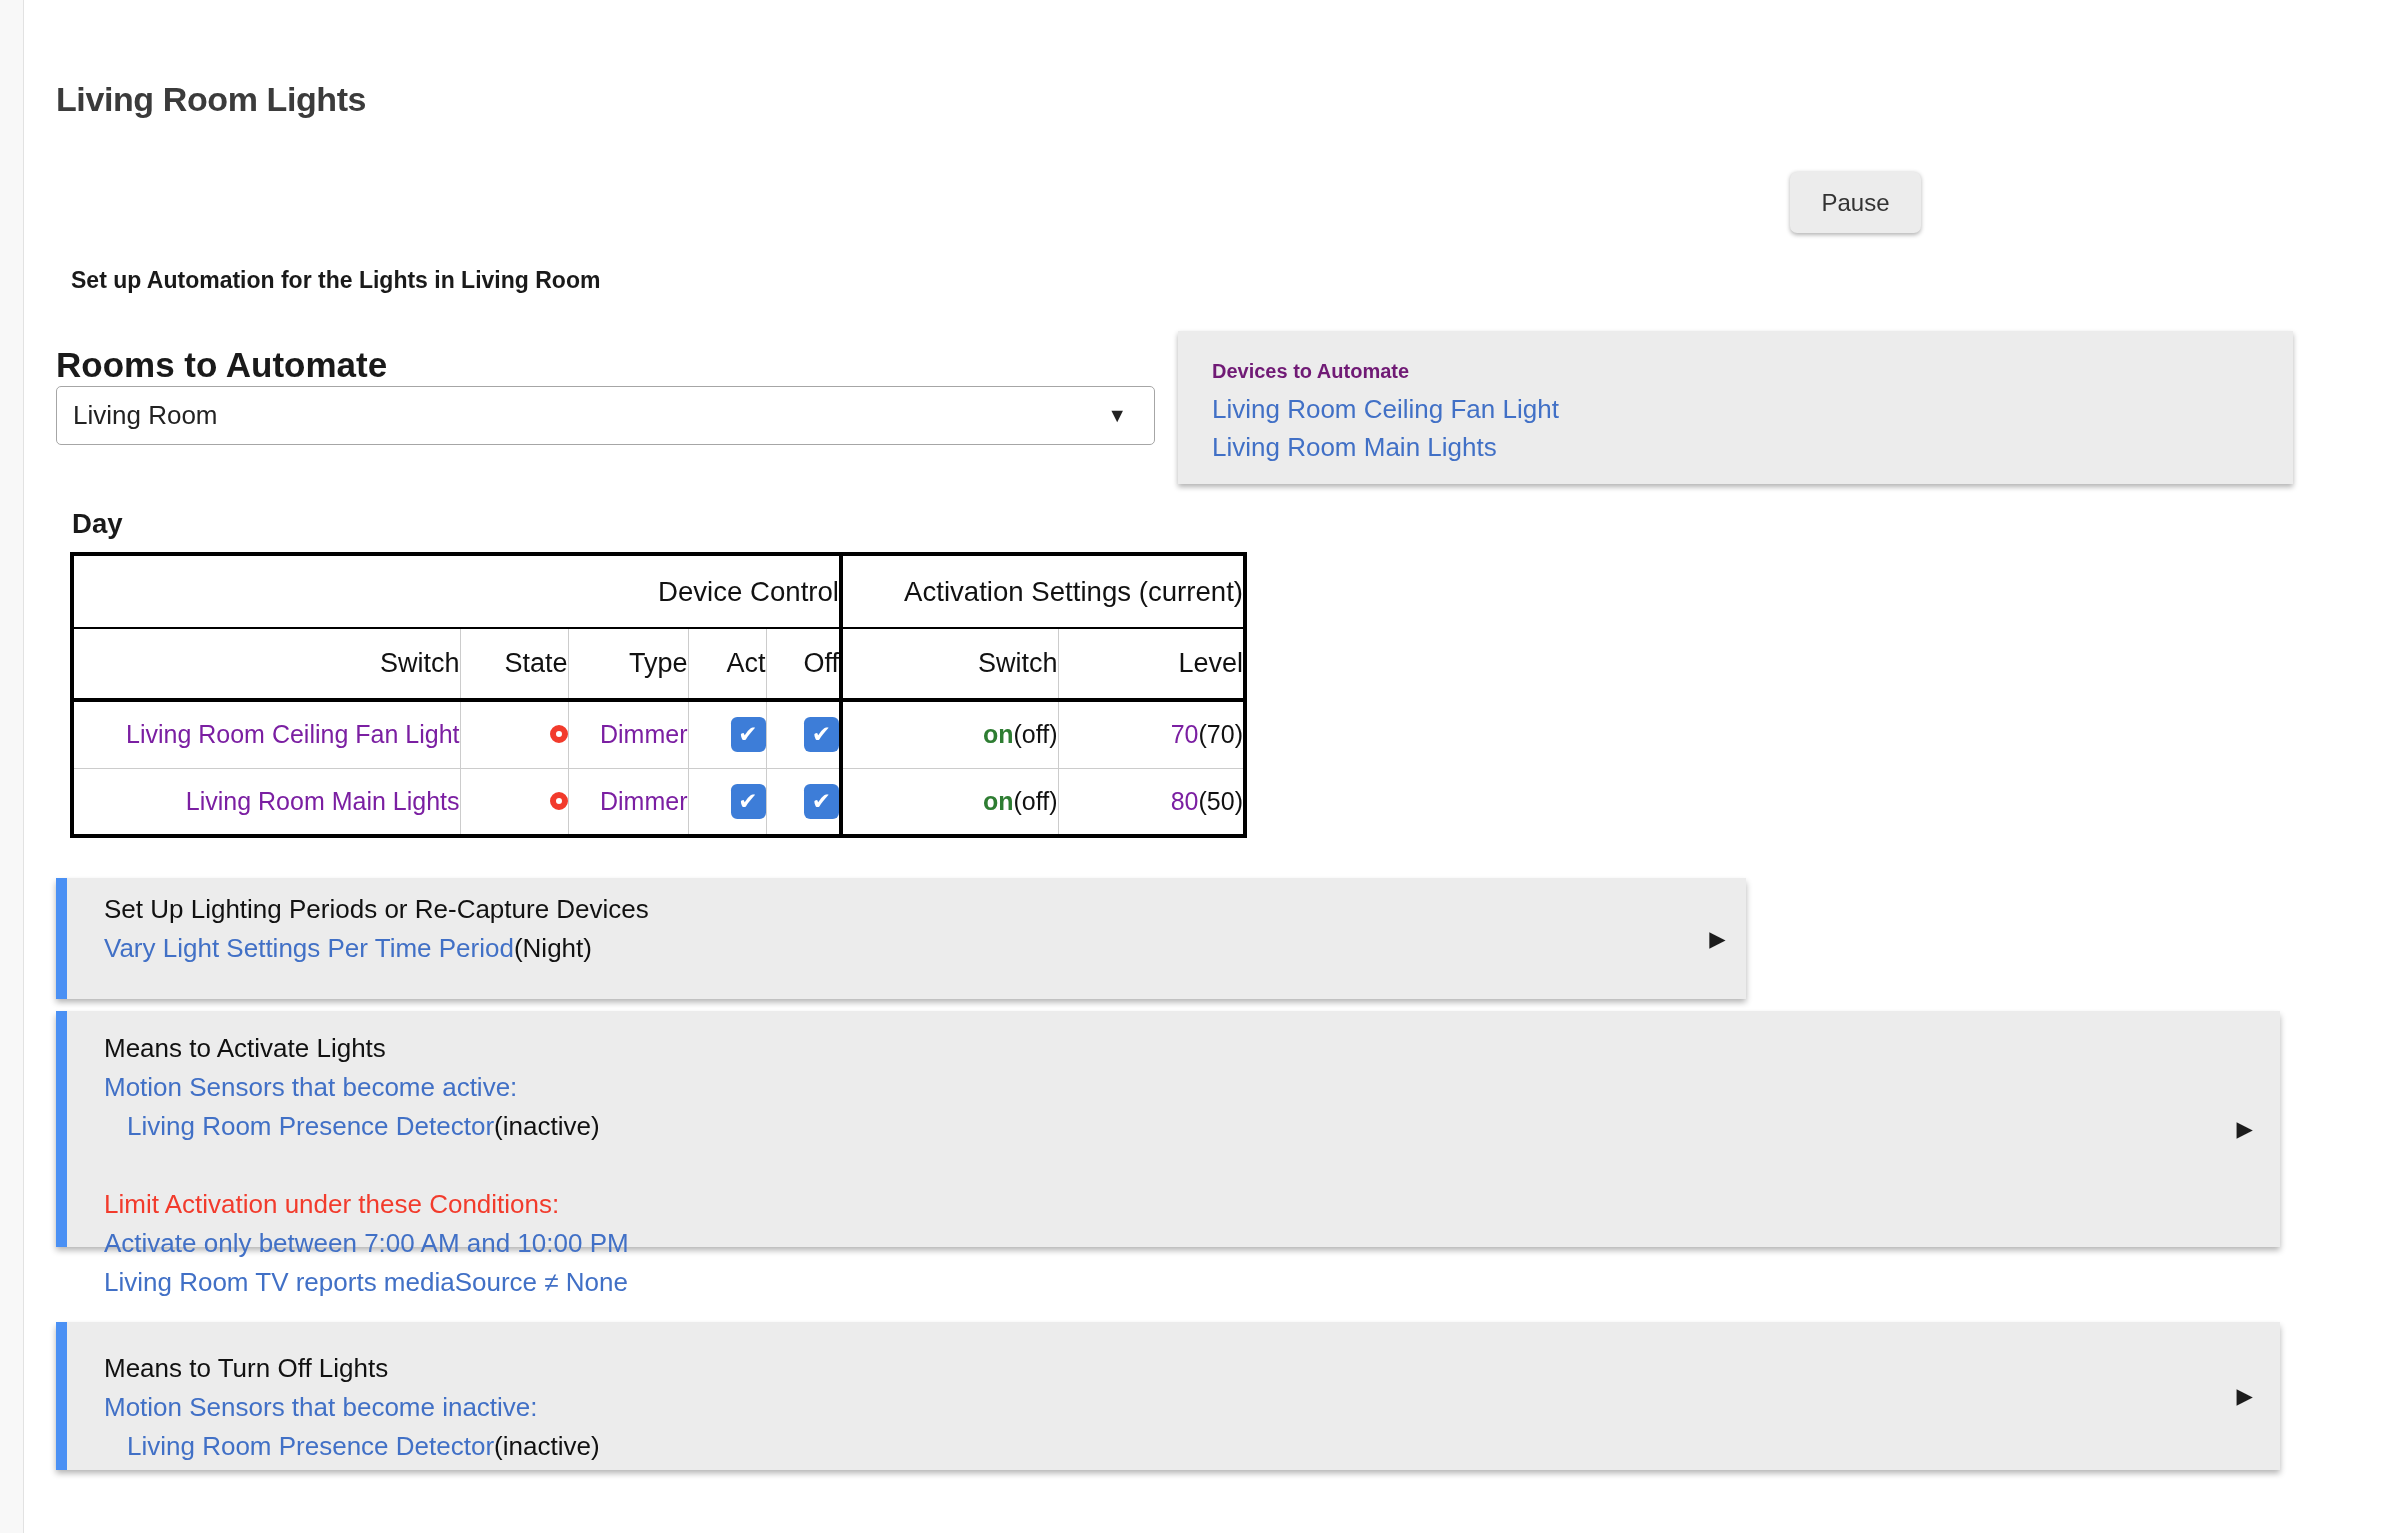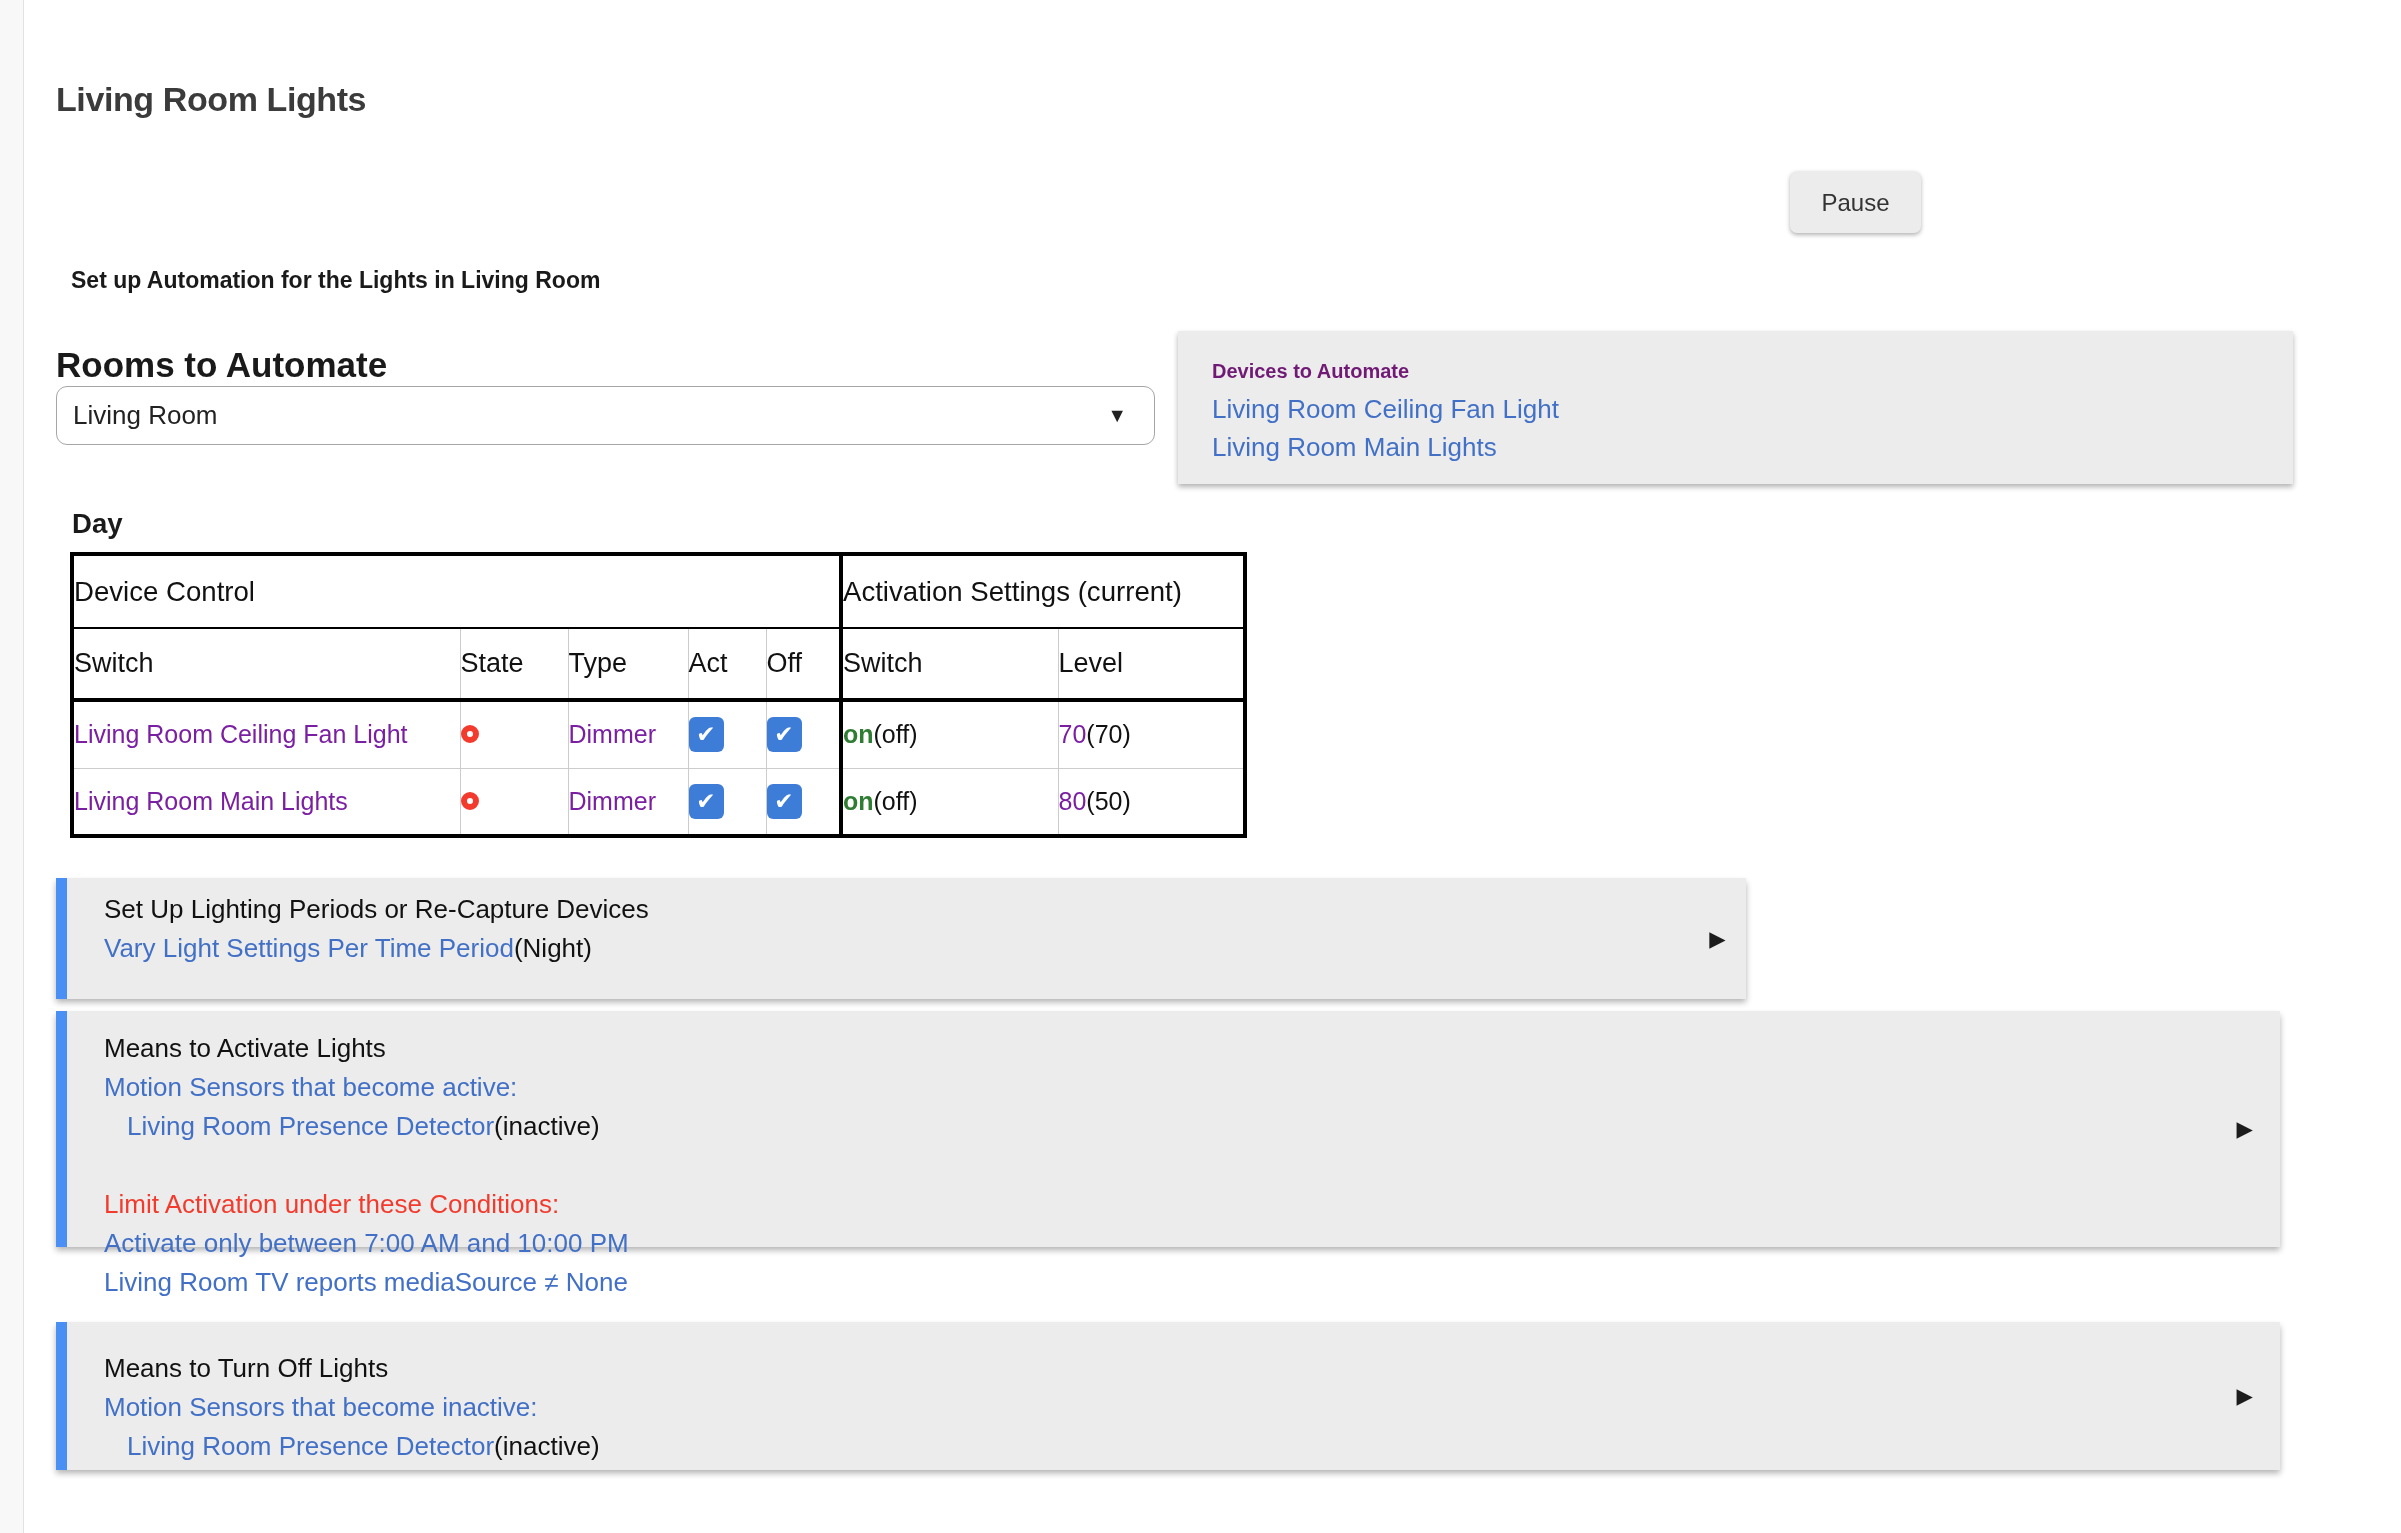--- a/index.html
+++ b/index.html
@@ -16,34 +16,34 @@
   .page-title{position:absolute;left:56px;top:80px;font-size:34px;font-weight:bold;color:#3b3b3b;letter-spacing:-0.4px;}
 
   .pause-btn{position:absolute;left:1790px;top:172px;width:131px;height:61px;background:#ececec;
     border:none;border-radius:7.1px;font-family:inherit;font-size:24px;color:#333;
     box-shadow:0 1.8px 4.4px rgba(0,0,0,0.3);cursor:pointer;}
 
   .setup-heading{position:absolute;left:71px;top:267px;font-size:23px;font-weight:bold;color:#1a1a1a;text-align:center;}
 
   .rooms-label{position:absolute;left:56px;top:345px;font-size:35px;font-weight:bold;color:#1a1a1a;}
   .room-select{position:absolute;left:56px;top:386px;width:1099px;height:59px;background:#fff;
-    border:1.8px solid #a6a6a6;border-radius:11px;display:flex;align-items:center;
+    border:1.8px solid #a6a6a6;border-radius:5px;display:flex;align-items:center;
     padding:0 27px 0 16px;font-size:26px;color:#222;cursor:pointer;}
   .room-select .caret{margin-left:auto;font-size:19.6px;color:#222;}
 
   .devices-panel{position:absolute;left:1178px;top:331px;width:1115px;height:153px;background:var(--panel-bg);
     box-shadow:0 2.7px 5.3px rgba(0,0,0,0.3);padding:21.3px 0 0 34px;}
   .devices-panel .dp-title{font-size:20px;font-weight:bold;color:#701a75;line-height:38px;}
   .devices-panel .dp-link{font-size:26px;color:var(--link);line-height:38px;cursor:pointer;}
 
   .day-label{position:absolute;left:72px;top:508px;font-size:27.6px;font-weight:bold;color:#1a1a1a;}
 
   table.devtbl{position:absolute;left:70px;top:552px;border-collapse:collapse;table-layout:fixed;
     border:4.4px solid #000;background:#fff;}
-  .devtbl th,.devtbl td{padding:0;text-align:left;vertical-align:middle;font-weight:normal;}
+  .devtbl th,.devtbl td{padding:0;text-align:right;vertical-align:middle;font-weight:normal;}
   .devtbl .grow{height:74px;}
   .devtbl .hrow{height:72px;}
   .devtbl .drow{height:68px;}
   .devtbl .grow th{font-size:27.6px;border-bottom:2.7px solid #000;}
   .devtbl .hrow th{font-size:27px;border-bottom:4.4px solid #000;}
   .devtbl .drow td{font-size:25px;}
   .devtbl .drow1 td{border-bottom:1.8px solid #ccc;}
   .thinl{border-left:1.8px solid #ccc;}
   .thickl{border-left:4.4px solid #000 !important;}
   .dev-link{color:var(--purple);cursor:pointer;}

